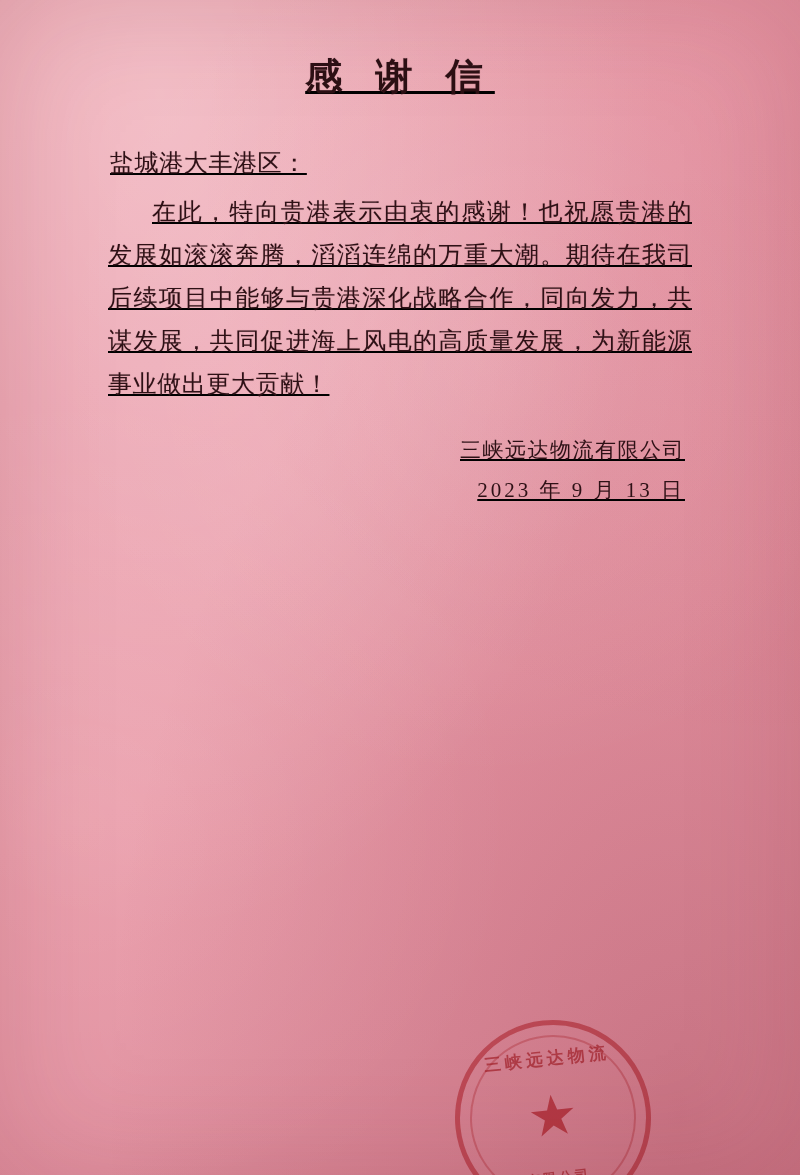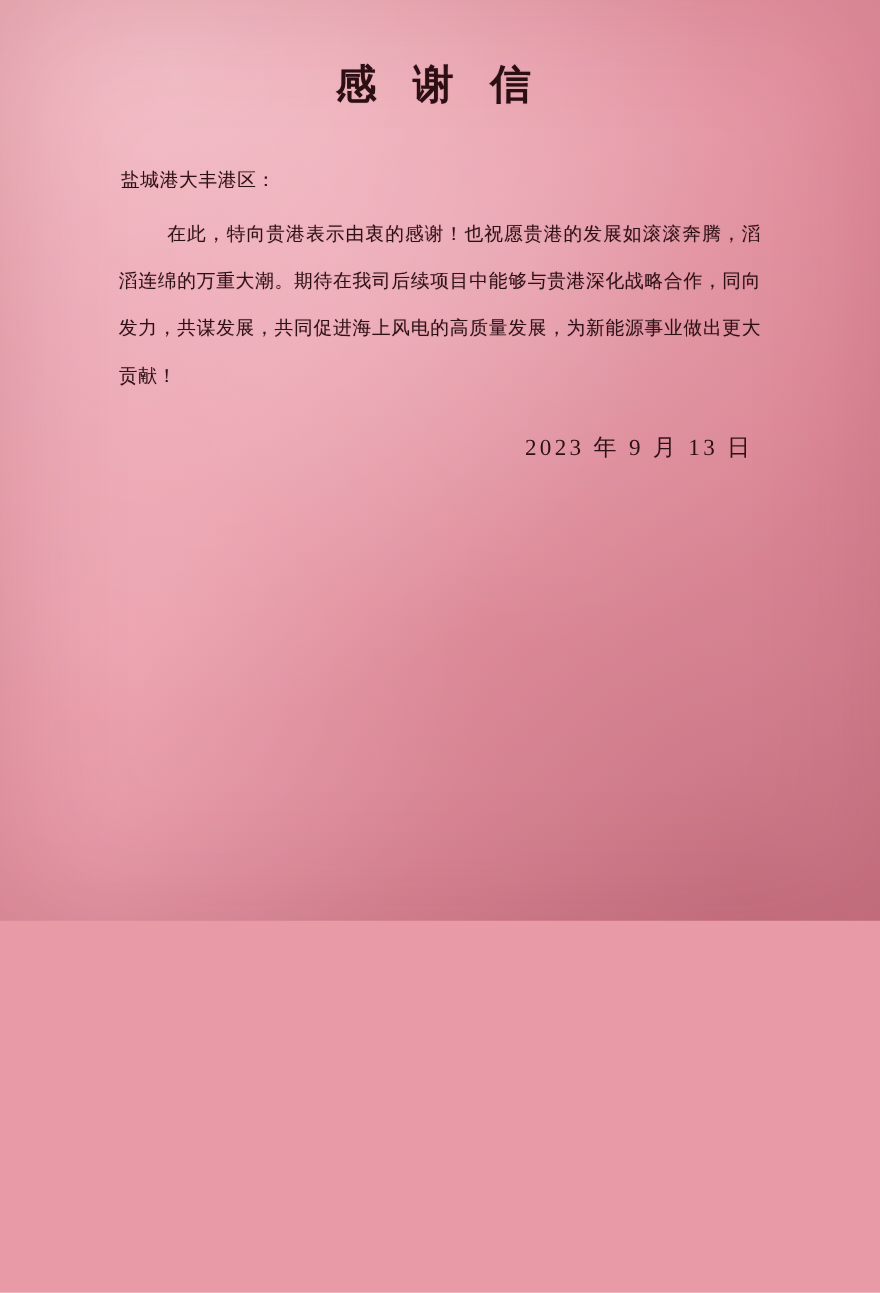--- a/index.html
+++ b/index.html
@@ -11,26 +11,27 @@
     height: 1175px;
     overflow: hidden;
     font-family: "Liberation Serif", serif;
     background: #e89aa6;
   }
 
   
   .page {
     position: relative;
     width: 800px;
-    height: 837px;
+    height: 1175px;
     background:
       radial-gradient(ellipse at 20% 8%, rgba(255,255,255,0.30), rgba(255,255,255,0) 55%),
       radial-gradient(ellipse at 85% 95%, rgba(120,20,40,0.22), rgba(120,20,40,0) 60%),
       linear-gradient(160deg, #efa6b1 0%, #eb9dab 28%, #e998a6 58%, #e292a1 82%, #dd8c9b 100%);
     overflow: hidden;
+    text-decoration: underline;
   }
   
   .page::before {
     content: "";
     position: absolute;
     inset: 0;
     background:
       radial-gradient(circle at 60% 30%, rgba(255,255,255,0.12), rgba(255,255,255,0) 45%),
       radial-gradient(circle at 10% 70%, rgba(255,255,255,0.10), rgba(255,255,255,0) 40%),
       radial-gradient(circle at 95% 15%, rgba(170,60,80,0.13), rgba(170,60,80,0) 45%);
@@ -47,21 +48,21 @@
     padding-top: 52px;
     text-shadow: 0 0 1px rgba(60,10,20,0.35);
   }
 
   .body-block {
     position: relative;
     margin: 0 auto;
     width: 584px;
     padding-top: 40px;
     color: #2e1116;
-    font-size: 17px;
+    font-size: 24px;
     line-height: 43px;
     letter-spacing: 0.6px;
     text-align: justify;
     text-shadow: 0 0 1px rgba(70,15,25,0.25);
   }
   .salutation {
     margin: 0 0 6px 0;
     padding-left: 2px;
   }
   .para {
@@ -143,20 +144,21 @@
 <div class="page">
 
   <div class="doc-title">感 谢 信</div>
 
   <div class="body-block">
     <p class="salutation">盐城港大丰港区：</p>
     <p class="para">在此，特向贵港表示由衷的感谢！也祝愿贵港的发展如滚滚奔腾，滔滔连绵的万重大潮。期待在我司后续项目中能够与贵港深化战略合作，同向发力，共谋发展，共同促进海上风电的高质量发展，为新能源事业做出更大贡献！</p>
   </div>
 
   <div class="sign-block">
+    <span class="sign-name">三峡远达物流有限公司</span>
     <span class="sign-date">2023 年 9 月 13 日</span>
   </div>
 
   <div class="seal">
     <div class="seal-inner-ring"></div>
     <div class="seal-text-top">三峡远达物流</div>
     <div class="seal-star">★</div>
     <div class="seal-text-bottom">有限公司</div>
   </div>
 

